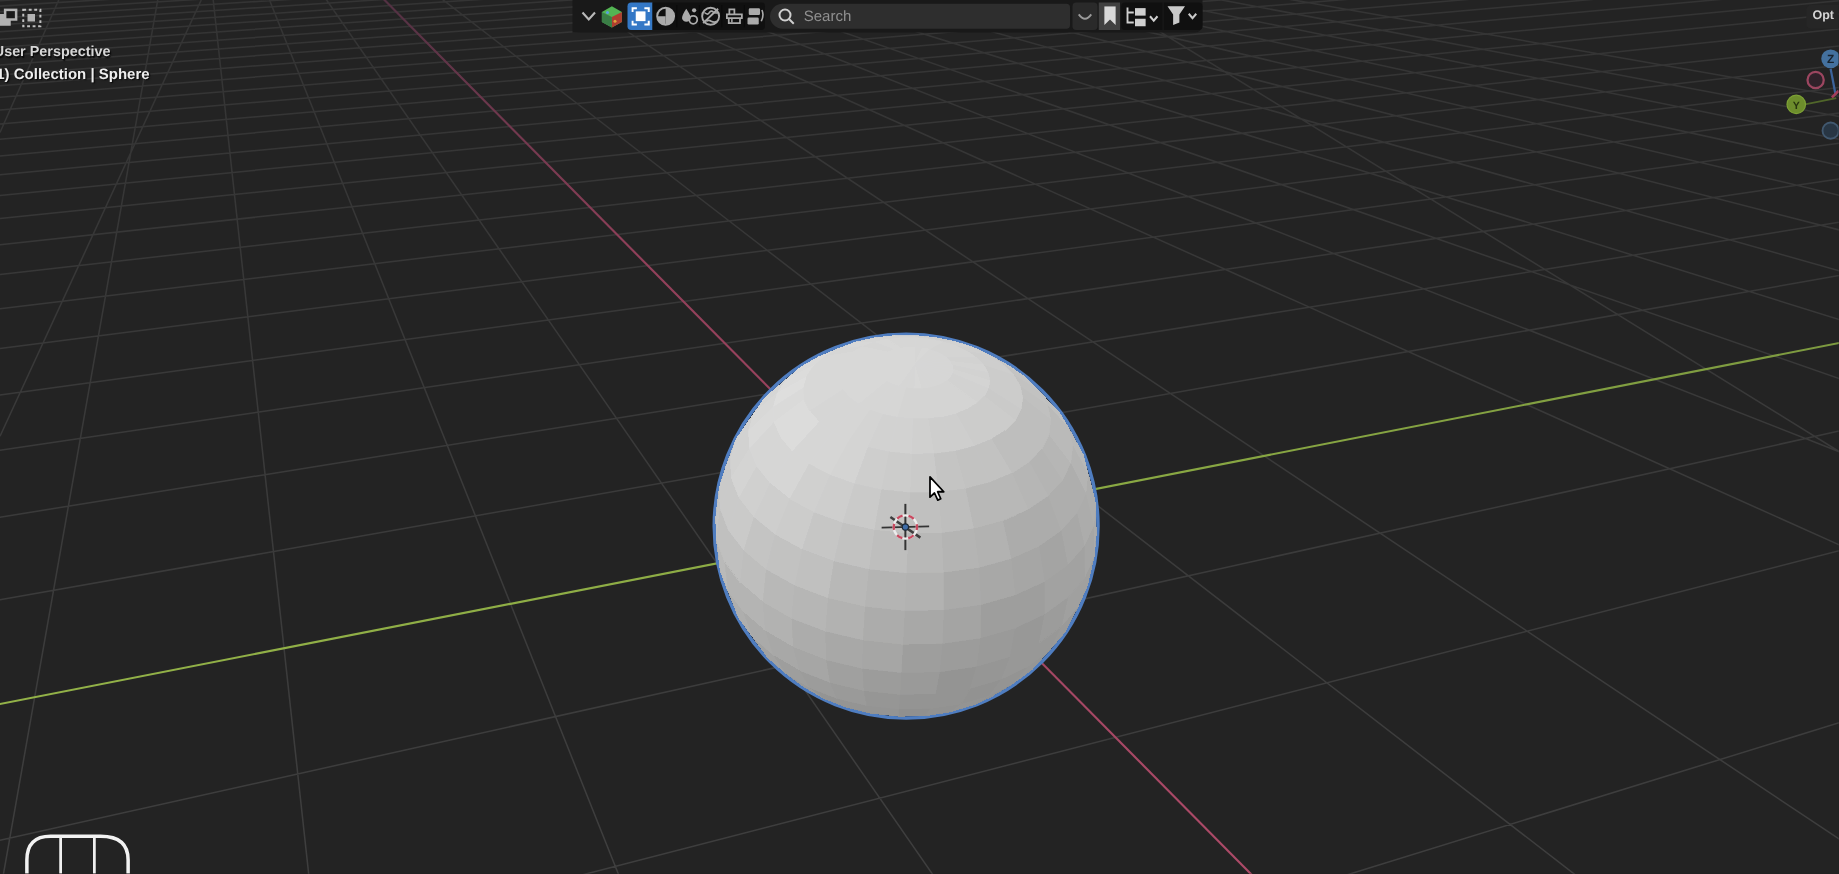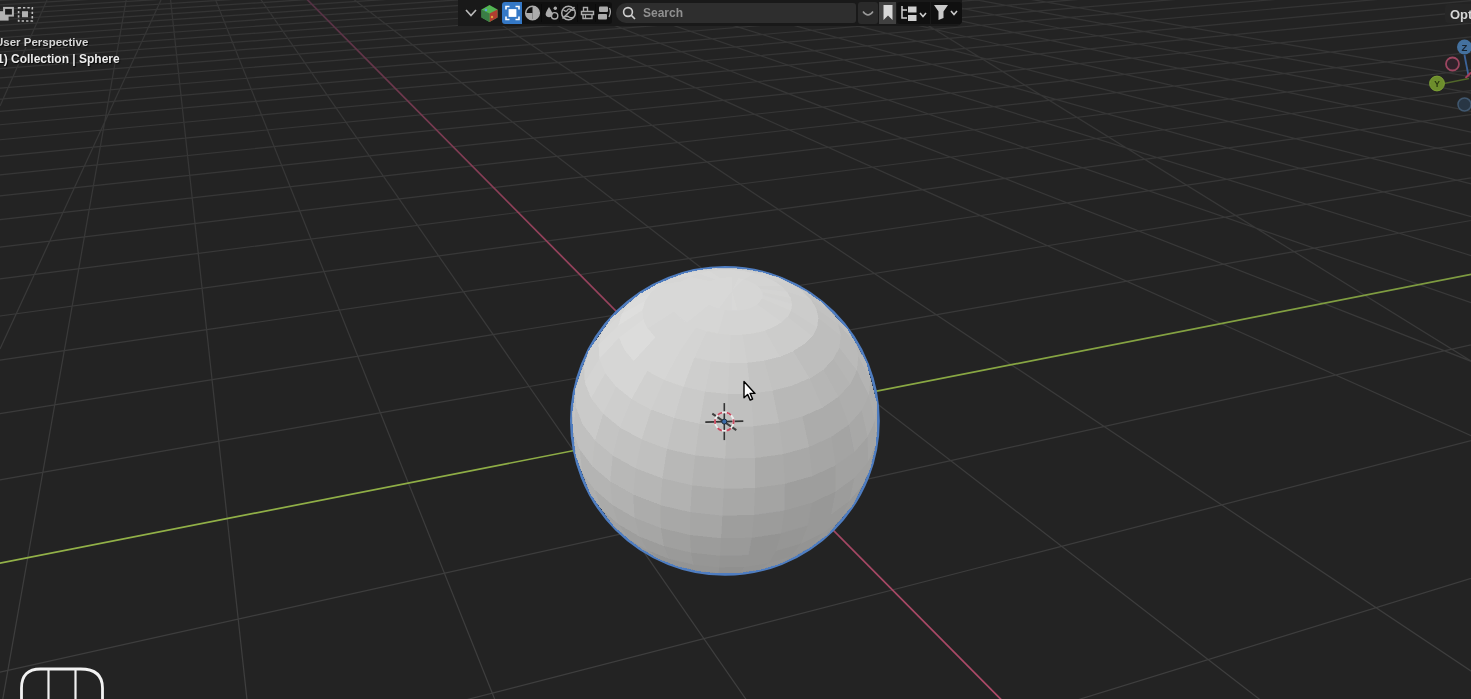--- a/index.html
+++ b/index.html
@@ -383,21 +383,21 @@
  <rect x="75" y="2.5" width="9" height="5.5" rx="1" fill="#ababab"></rect>
  <rect x="74" y="10" width="9" height="5.5" rx="1" fill="#ababab"></rect>
  <path d="M85.5 4 q2 4 -0.5 9" stroke="#ababab" stroke-width="1.3" fill="none"></path>
 </svg>
 
 <div class="abs" style="left:616px;top:3px;width:240px;height:20px;background:#2e2e2e;border-radius:10px 3px 3px 10px"></div>
 <svg class="abs" style="left:622px;top:6px" width="15" height="15" viewBox="0 0 15 15">
       <circle cx="6" cy="6" r="4.4" fill="none" stroke="#cfcfcf" stroke-width="1.6"></circle>
       <line x1="9.4" y1="9.4" x2="13" y2="13" stroke="#cfcfcf" stroke-width="1.6"></line>
     </svg>
-<div class="abs txt" style="left:643px;top:6px;font-size:12px;font-weight:700;color:#909090;text-shadow:none">Search</div>
+<div class="abs txt" style="left:643px;top:6px;font-size:12px;font-weight:400;color:#909090;text-shadow:none">Search</div>
 
 <div class="abs" style="left:858px;top:2px;width:20px;height:22px;background:#2a2a2a;border-radius:3px"></div>
 <svg class="abs" style="left:861px;top:10px" width="14" height="9" viewBox="0 0 14 9">
       <path d="M2 1.5 Q7 8.5 12 1.5" stroke="#9a9a9a" stroke-width="1.5" fill="none"></path>
     </svg>
 
 <div class="abs" style="left:879px;top:2px;width:17px;height:22px;background:#404040"></div>
 <svg class="abs" style="left:882px;top:5px" width="12" height="16" viewBox="0 0 12 16">
       <path d="M1.5 0 H10.5 V15 L6 10.5 L1.5 15 Z" fill="#d8d8d8"></path>
     </svg>
@@ -411,21 +411,21 @@
  <path d="M20 6 L23 9.5 L26 6" stroke="#cfcfcf" stroke-width="1.6" fill="none" transform="translate(0,2)"></path>
 </svg>
 
 <div class="abs" style="left:931px;top:2px;width:31px;height:22px;background:#101010;border-radius:0 3px 3px 0"></div>
 <svg class="abs" style="left:933px;top:4px" width="27" height="18" viewBox="0 0 27 18">
  <path d="M1 1 H15 L10.5 7.5 V14 L5.5 16 V7.5 Z" fill="#c9c9c9"></path>
  <path d="M18 7 L21 10.5 L24 7" stroke="#c9c9c9" stroke-width="1.6" fill="none"></path>
 </svg>
 
 <div class="abs" style="left:1445px;top:4px;width:26px;height:19px;background:#262626;border-radius:4px 0 0 4px"></div>
-<div class="abs txt" style="left:1450px;top:7px;font-size:13px;color:#d6d6d6;text-shadow:none">Opt</div>
+<div class="abs txt" style="left:1450px;top:7px;font-size:10px;color:#d6d6d6;text-shadow:none">Opt</div>
 
 <svg class="abs" style="left:1425px;top:36px" width="46" height="78" viewBox="0 0 46 78">
  <line x1="39.5" y1="19" x2="43.5" y2="40" stroke="#3c639a" stroke-width="1.8"></line>
  <line x1="46" y1="36.5" x2="40.5" y2="42" stroke="#a43f5a" stroke-width="2"></line>
  <line x1="19" y1="47.5" x2="44" y2="42.5" stroke="#50662a" stroke-width="1.5"></line>
  <circle cx="39.5" cy="11" r="7.5" fill="#44719f"></circle>
  <text x="39.5" y="14.5" text-anchor="middle" font-family="Liberation Sans,sans-serif" font-size="9.5" font-weight="bold" fill="#18232f">Z</text>
  <circle cx="27.5" cy="28" r="6.5" fill="#30222a" stroke="#9c4660" stroke-width="1.8"></circle>
  <circle cx="12" cy="47.5" r="7.4" fill="#6d8d2c" stroke="#7da135" stroke-width="1"></circle>
  <text x="12" y="51" text-anchor="middle" font-family="Liberation Sans,sans-serif" font-size="8.5" font-weight="bold" fill="#28350f">Y</text>

